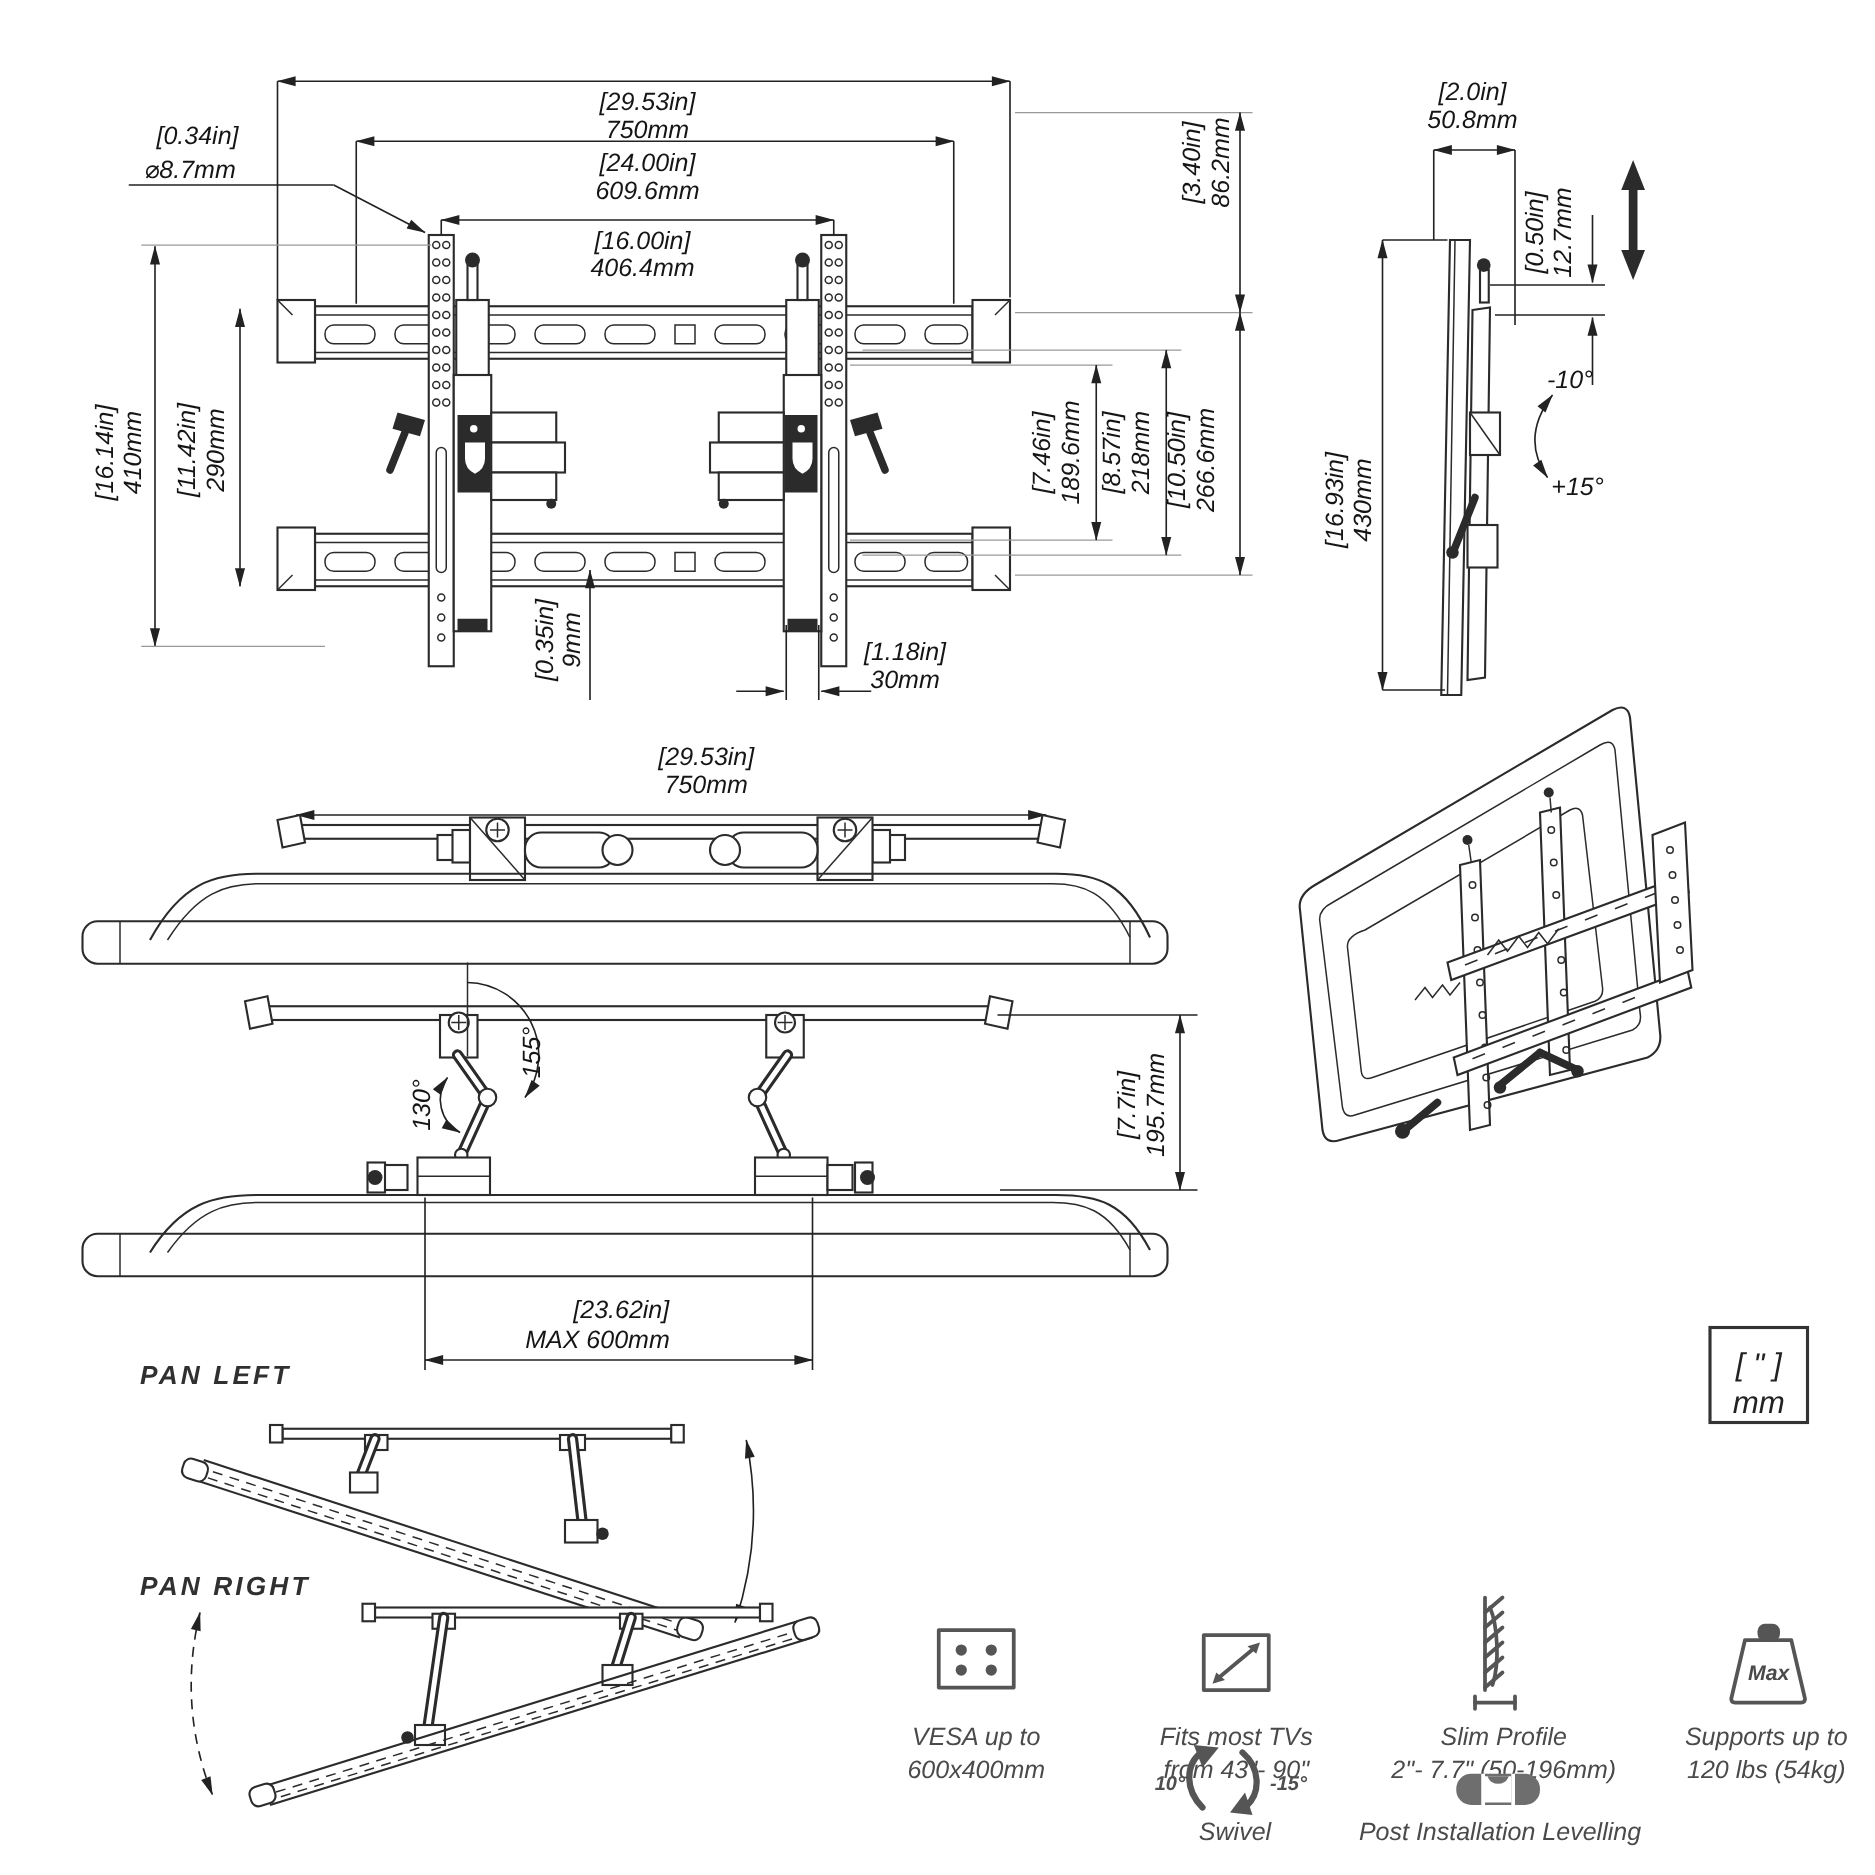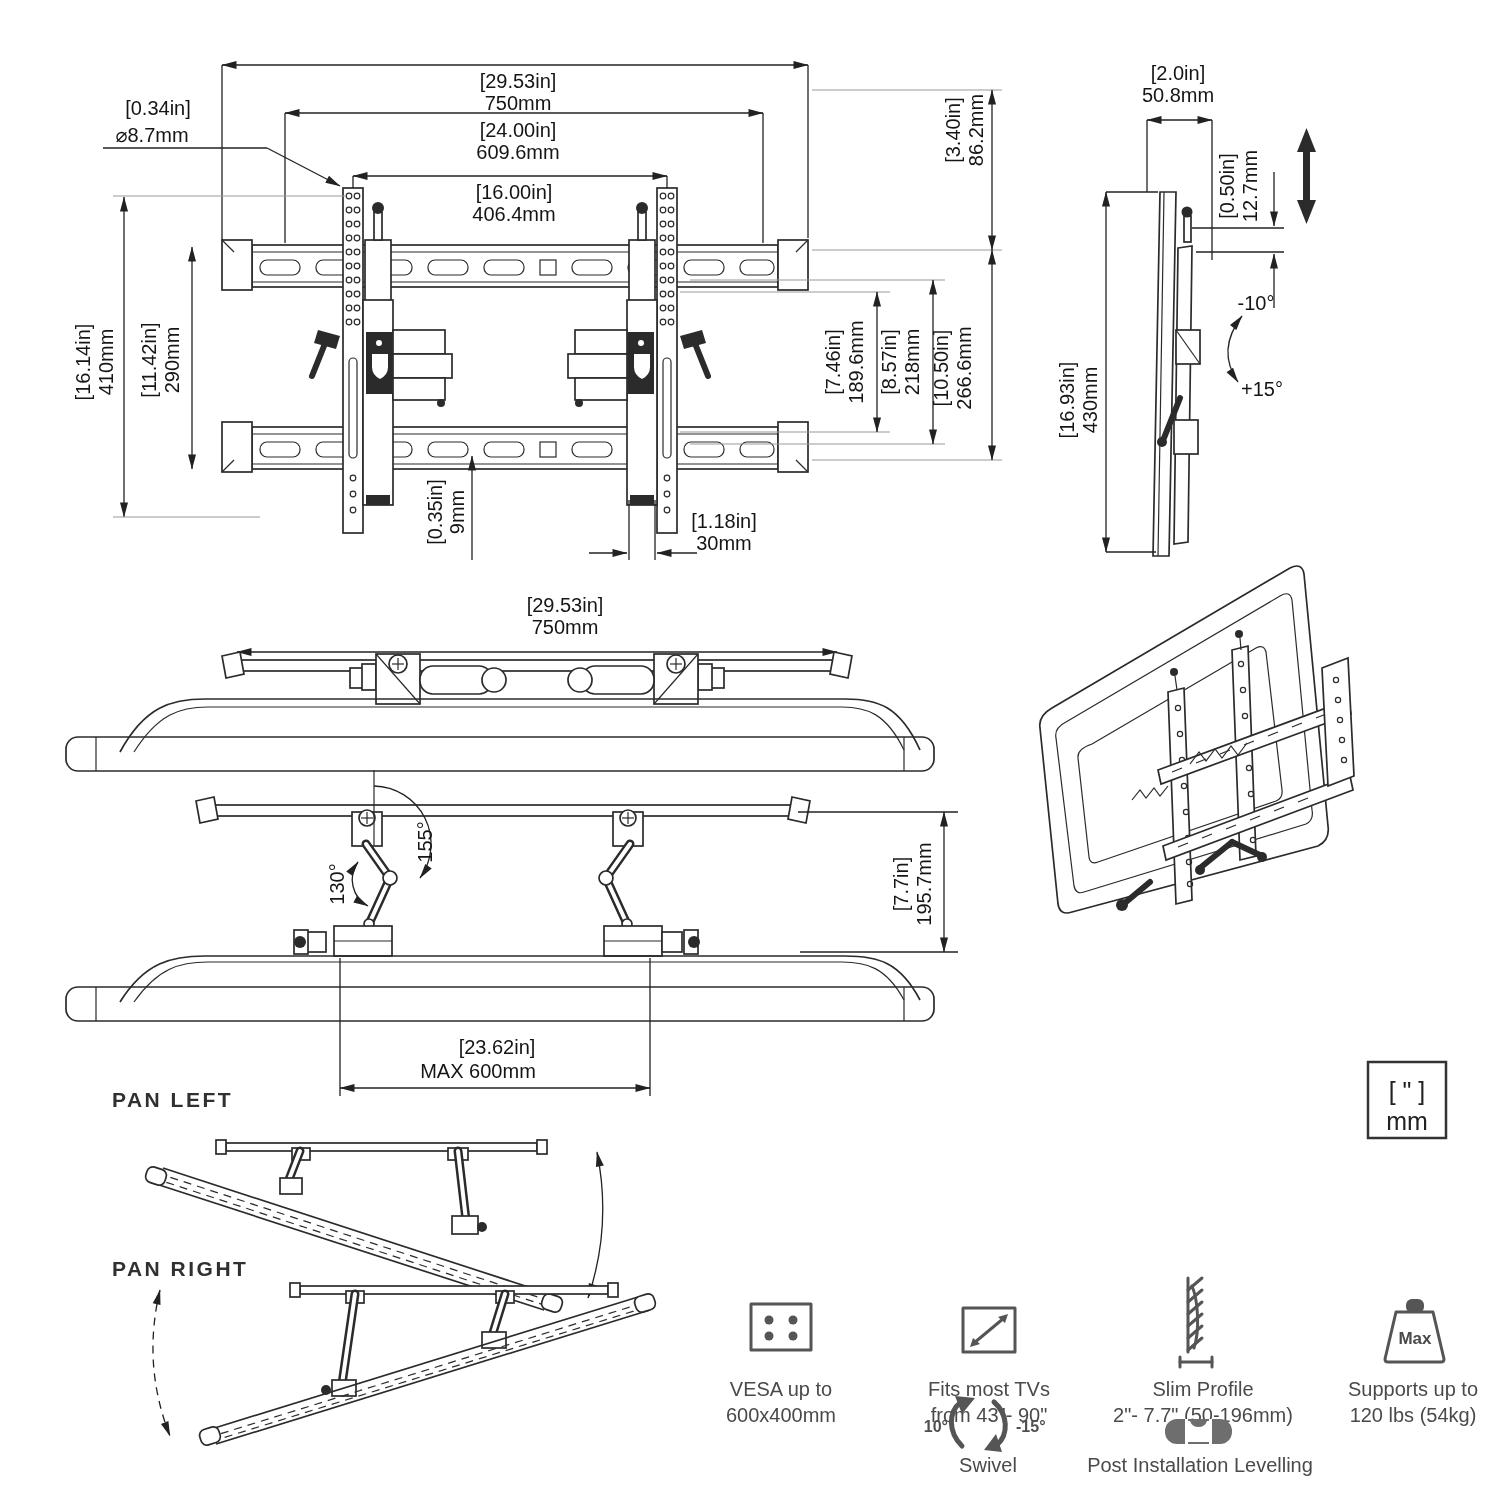--- a/index.html
+++ b/index.html
@@ -1,16 +1,16 @@
 <!DOCTYPE html>
 <html><head>
 <meta charset="utf-8">
 <style>
   html,body{margin:0;padding:0;background:#fff;}
-  #canvas{position:relative;width:1500px;height:1500px;background:#ffffff;overflow:hidden;}
+  #canvas{position:relative;width:1500px;height:1500px;background:#ffffff;overflow:hidden;font-style:italic;}
   svg{display:block;}
   svg text{font-family:"Liberation Sans","DejaVu Sans",sans-serif;}
   .dim{font-size:20px;fill:#151515;}
   .mid{text-anchor:middle;}
   .cap{font-size:20px;fill:#4a4a4a;}
   .pan{font-size:21px;font-weight:bold;letter-spacing:2.5px;fill:#303030;}
   .leg{font-size:25px;fill:#222;}
   .sw{font-size:16px;font-weight:bold;fill:#4f4f4f;}
   .badge{font-size:17px;font-weight:bold;fill:#4a4a4a;}
   .dl{stroke:#222;stroke-width:1.3;fill:none;}

